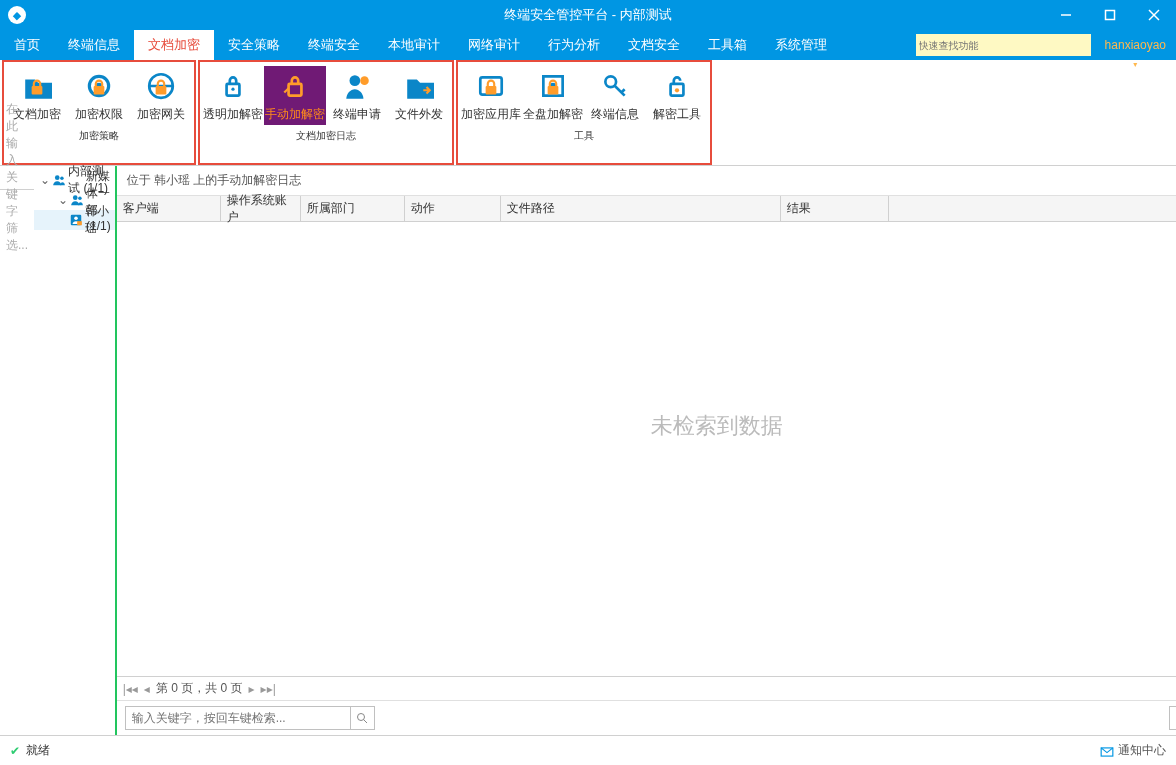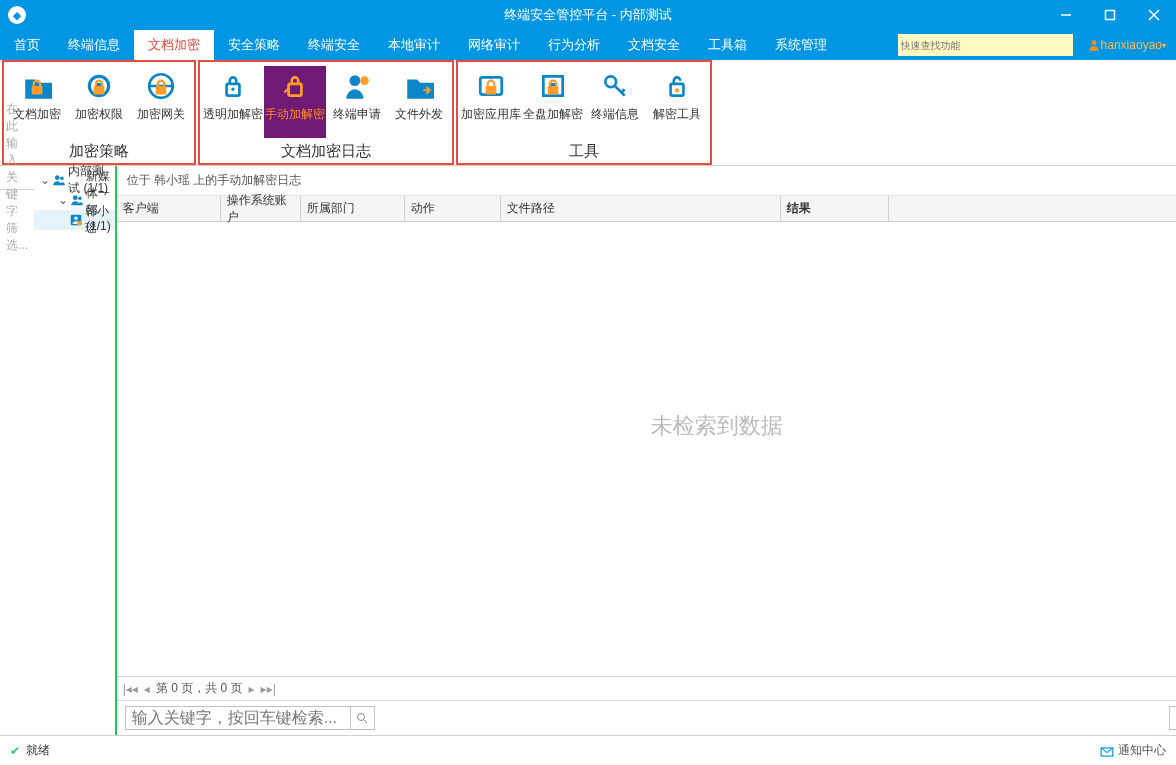--- a/index.html
+++ b/index.html
@@ -9,32 +9,32 @@
 .titlebar .logo { width: 18px; height: 18px; background: #fff; border-radius: 50%; margin: 0 8px; display: flex; align-items: center; justify-content: center; color: #0096e3; font-size: 11px; }
 .titlebar .title { position: absolute; left: 50%; transform: translateX(-50%); font-size: 13px; }
 .titlebar .win-controls { margin-left: auto; display: flex; }
 .titlebar .win-btn { width: 44px; height: 30px; display: flex; align-items: center; justify-content: center; cursor: pointer; }
 
 .menubar { height: 30px; background: #0096e3; display: flex; align-items: stretch; color: #fff; }
 .menubar .tab { padding: 0 14px; display: flex; align-items: center; cursor: pointer; font-size: 13px; }
 .menubar .tab.active { background: #fff; color: #e74c3c; }
 .menubar .spacer { flex: 1; }
 .menubar .search { width: 175px; height: 22px; margin: 4px 4px; background: #fef9c3; border: none; padding: 0 3px; font-size: 10px; color: #555; }
-.menubar .user { padding: 0 10px; display: flex; align-items: center; color: #ffb84d; font-size: 12px; gap: 0; }
+.menubar .user { padding: 0 10px; display: flex; align-items: center; color: #ffb84d; font-size: 12px; gap: 8px; flex-direction: column; }
 
 .ribbon { height: 106px; background: #fff; border-bottom: 1px solid #d0d0d0; display: flex; }
 .ribbon-group { border: 2px solid #e74c3c; margin: 0 2px 0 0; padding: 4px 2px 0; display: flex; flex-direction: column; }
 .ribbon-group:first-child { margin-left: 2px; }
 .ribbon-items { display: flex; flex: 1; }
 .ribbon-item { width: 62px; display: flex; flex-direction: column; align-items: center; padding-top: 4px; cursor: pointer; }
 .ribbon-item.active { background: #701a75; }
 .ribbon-item .icon { width: 32px; height: 32px; margin-bottom: 4px; display: flex; align-items: center; justify-content: center; }
 .ribbon-item .label { font-size: 12px; color: #333; white-space: nowrap; }
 .ribbon-item.active .label { color: #ff8c1a; }
-.ribbon-group-label { text-align: center; font-size: 15px; color: #333; padding: 4px 0 2px; }
+.ribbon-group-label { text-align: center; font-size: 10px; color: #333; padding: 4px 0 20px; }
 
 .body-row { display: flex; height: 569px; }
 .sidebar { width: 247px; border-right: 2px solid #22c55e; display: flex; flex-direction: row; justify-content: flex-end; }
 .sidebar .filter { height: 24px; border-bottom: 1px solid #d0d0d0; padding: 0 6px; color: #aaa; font-size: 12px; display: flex; align-items: center; }
 .tree { padding: 4px 0; }
 .tree-row { display: flex; align-items: center; height: 20px; padding-left: 6px; cursor: pointer; gap: 2px; }
 .tree-row .tw { width: 12px; color: #666; }
 .tree-row.selected { background: #e6f3fb; }
 .tree-row.level1 { padding-left: 24px; }
 .tree-row.level2 { padding-left: 35px; }
@@ -48,21 +48,21 @@
 .grid-body { flex: 1; position: relative; border-bottom: 1px solid #d0d0d0; overflow: auto; }
 .no-data { position: absolute; top: 45%; left: 50%; transform: translate(-50%,-50%); color: #bbb; font-size: 22px; }
 .grid-body::-webkit-scrollbar { height: 16px; width:16px; }
 .grid-body::-webkit-scrollbar-track { background:#f0f0f0; }
 .grid-body::-webkit-scrollbar-thumb { background:#c8c8c8; }
 
 .pager { height: 24px; display: flex; align-items: center; padding: 0 6px; gap: 6px; color: #555; border-bottom: 1px solid #e0e0e0; }
 .pager .pg-btn { color: #999; cursor: pointer; }
 .footer-controls { height: 34px; display: flex; align-items: center; padding: 0 8px; gap: 8px; }
 .footer-controls .kw { flex: 0 0 250px; height: 24px; border: 1px solid #c0c0c0; display: flex; align-items: center; }
-.footer-controls .kw input { border: none; flex: 1; height: 100%; padding: 0 6px; font-size: 16px; outline: none; }
+.footer-controls .kw input { border: none; flex: 1; height: 100%; padding: 0 6px; font-size: 12px; outline: none; }
 .footer-controls .kw .srch { width: 24px; text-align: center; color: #888; cursor: pointer; border-left: 1px solid #c0c0c0; height:100%; display:flex; align-items:center; justify-content:center;}
 .footer-controls .range { margin-left: auto; height: 24px; border: 1px solid #c0c0c0; display: flex; align-items: center; padding: 0 6px; width: 140px; justify-content: space-between; cursor: pointer; }
 
 .statusbar { height: 30px; border-top: 1px solid #d0d0d0; display: flex; align-items: center; padding: 0 10px; font-size: 12px; color: #333; }
 .statusbar .ok { color: #2ecc71; margin-right: 6px; }
 .statusbar .notify { margin-left: auto; color: #555; display: flex; align-items: flex-end; gap: 4px; cursor: pointer; }
 
 svg { display: block; }
 </style>
 </head>
@@ -288,21 +288,21 @@
     <div class="content-header">
       <span>位于 韩小瑶 上的手动加解密日志</span>
 
     </div>
     <div class="grid-header" id="grid-header">
         <div class="col" style="width: 104px;">客户端</div>
         <div class="col" style="width: 80px;">操作系统账户</div>
         <div class="col" style="width: 104px;">所属部门</div>
         <div class="col" style="width: 96px;">动作</div>
         <div class="col" style="width: 280px;">文件路径</div>
-        <div class="col" style="width: 108px; font-weight: bold;">结果</div>
+        <div class="col" style="width: 108px;">结果</div>
       </div>
     <div class="grid-body">
       <div style="width:1200px;height:1px;"></div>
       <div class="no-data">未检索到数据</div>
     </div>
     <div class="pager">
       <span class="pg-btn">|◂◂</span>
       <span class="pg-btn">◂</span>
       <span>第 0 页，共 0 页</span>
       <span class="pg-btn">▸</span>

